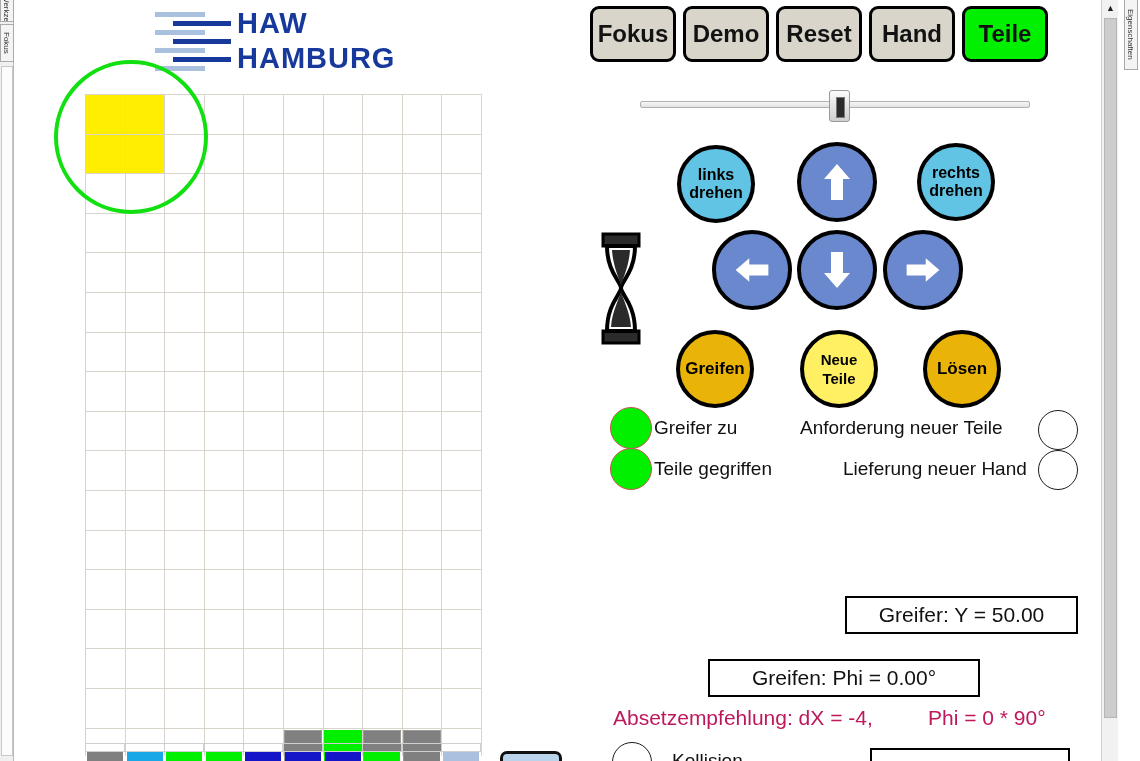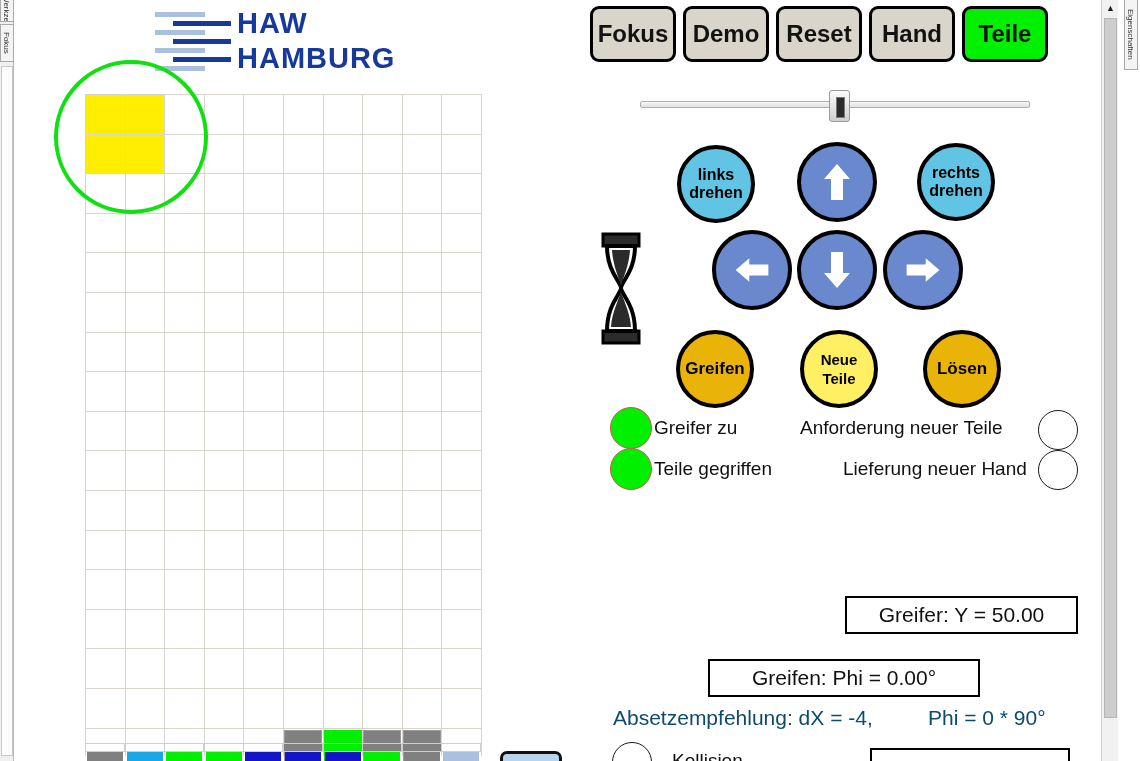--- a/index.html
+++ b/index.html
@@ -153,21 +153,21 @@
     font-family:"Liberation Sans", sans-serif; white-space:nowrap;
   }
 
   .readout {
     position:absolute; border:2px solid #000; background:#fff;
     font-size:21px; color:#111; text-align:center;
     display:flex; align-items:center; justify-content:center;
     font-family:"Liberation Sans", sans-serif;
   }
   .reco {
-    position:absolute; font-size:21px; color:#0c4a6e; white-space:nowrap;
+    position:absolute; font-size:21px; color:#be185d; white-space:nowrap;
     font-family:"Liberation Sans", sans-serif;
   }
 </style>
 </head>
 <body>
 
 <div id="app">
 
   <div class="left-dock">
     <div class="vtab t1">Werkzeugleiste</div>

